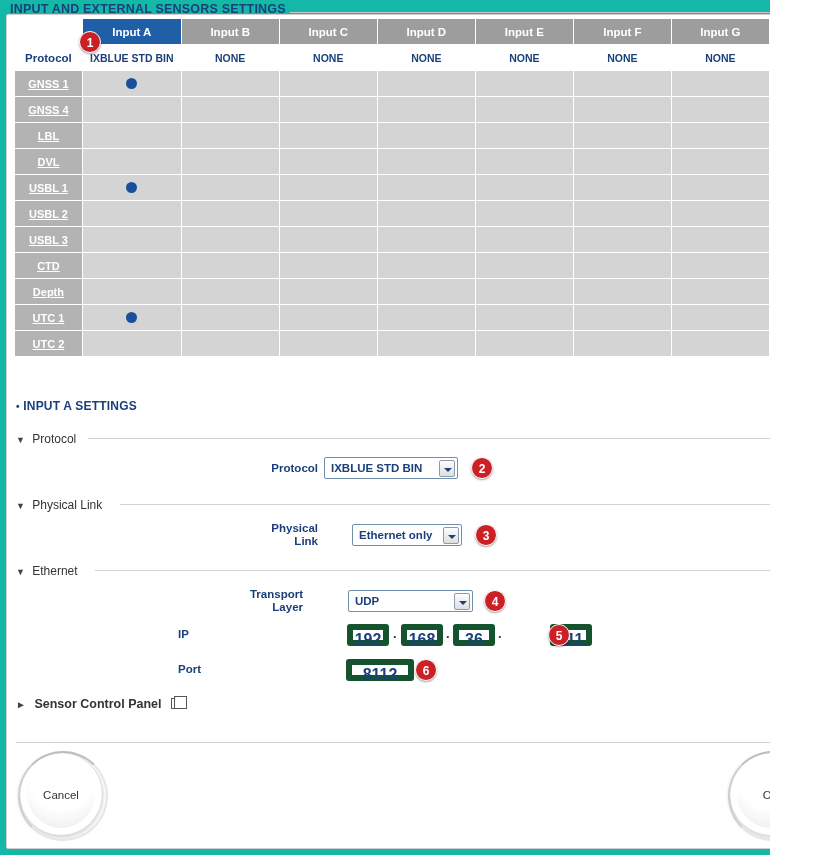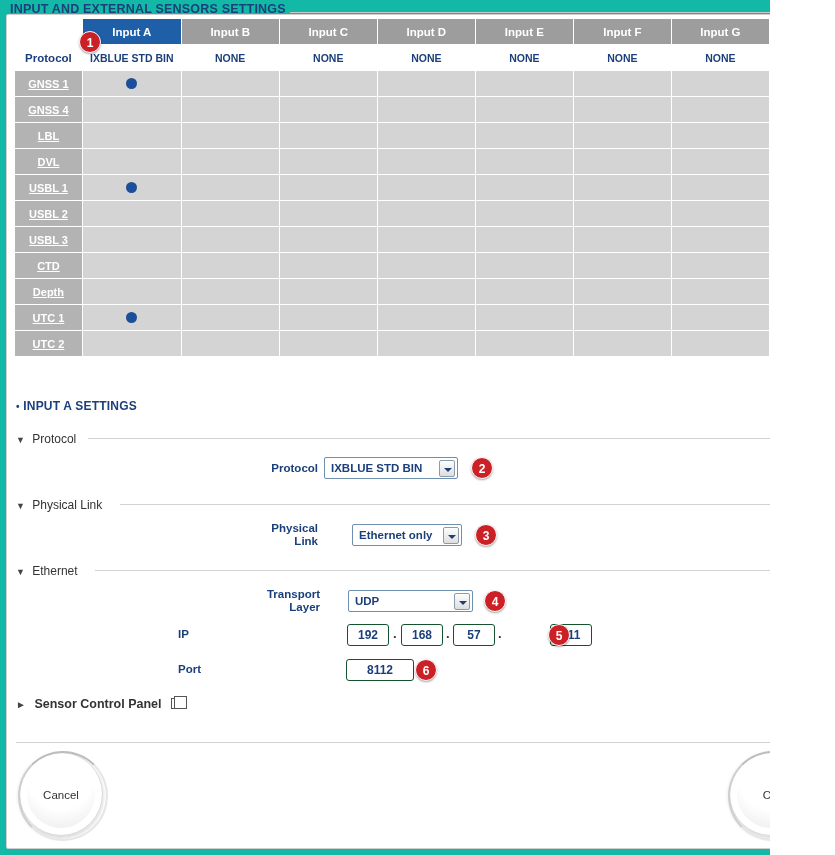--- a/index.html
+++ b/index.html
@@ -175,26 +175,26 @@
     content: "";
     position: absolute;
     left: 4px; top: 7px;
     border-left: 4px solid transparent;
     border-right: 4px solid transparent;
     border-top: 4px solid #1b3f7a;
   }
   .txtbox {
     position: absolute;
     height: 22px;
-    border: 1px solid #14532d;
+    border: 6px solid #14532d;
     border-radius: 3px;
     background: #ffffff;
     color: #1b3f7a;
     font-weight: bold;
-    font-size: 12px;
+    font-size: 16px;
     text-align: center;
     line-height: 20px;
   }
   .ipdot {
     position: absolute;
     font-size: 13px;
     color: #333;
     font-weight: bold;
   }
 
@@ -609,36 +609,36 @@
     <span class="arrowbox"></span>
   </div>
   <div class="badge" style="left:475px; top:524px;">3</div>
 
   <div class="group-head" style="left:16px; top:564px;">
     <span class="tri">▼</span>
     <span>Ethernet</span>
   </div>
   <div class="group-rule" style="left:95px; top:570px; width:721px;"></div>
 
-  <div class="field-label" style="left:180px; top:588px; width:140px;">
+  <div class="field-label" style="left:163px; top:588px; width:140px;">
     <div>Transport</div>
     <div>Layer</div>
   </div>
   <div class="sel" style="left:348px; top:590px; width:125px;">
     <span>UDP</span>
     <span class="arrowbox"></span>
   </div>
   <div class="badge" style="left:484px; top:590px;">4</div>
 
   <div class="field-label" style="left:178px; top:628px; width:86px; text-align:left;">IP</div>
   <div class="txtbox" style="left:347px; top:624px; width:42px;">192</div>
   <div class="ipdot" style="left:393px; top:626px;">.</div>
   <div class="txtbox" style="left:401px; top:624px; width:42px;">168</div>
   <div class="ipdot" style="left:446px; top:626px;">.</div>
-  <div class="txtbox" style="left:453px; top:624px; width:42px;">57</div>
+  <div class="txtbox" style="left:453px; top:624px; width:42px;">36</div>
   <div class="ipdot" style="left:498px; top:626px;">.</div>
   <div class="txtbox" style="left:504px; top:624px; width:42px;margin-left:46px;">111</div>
   <div class="badge" style="left:548px; top:624px;">5</div>
 
   <div class="field-label" style="left:178px; top:663px; width:86px; text-align:left;">Port</div>
   <div class="txtbox" style="left:346px; top:659px; width:68px;">8112</div>
   <div class="badge" style="left:415px; top:659px;">6</div>
 
   <div class="scp">
     <span class="tri2">►</span>

